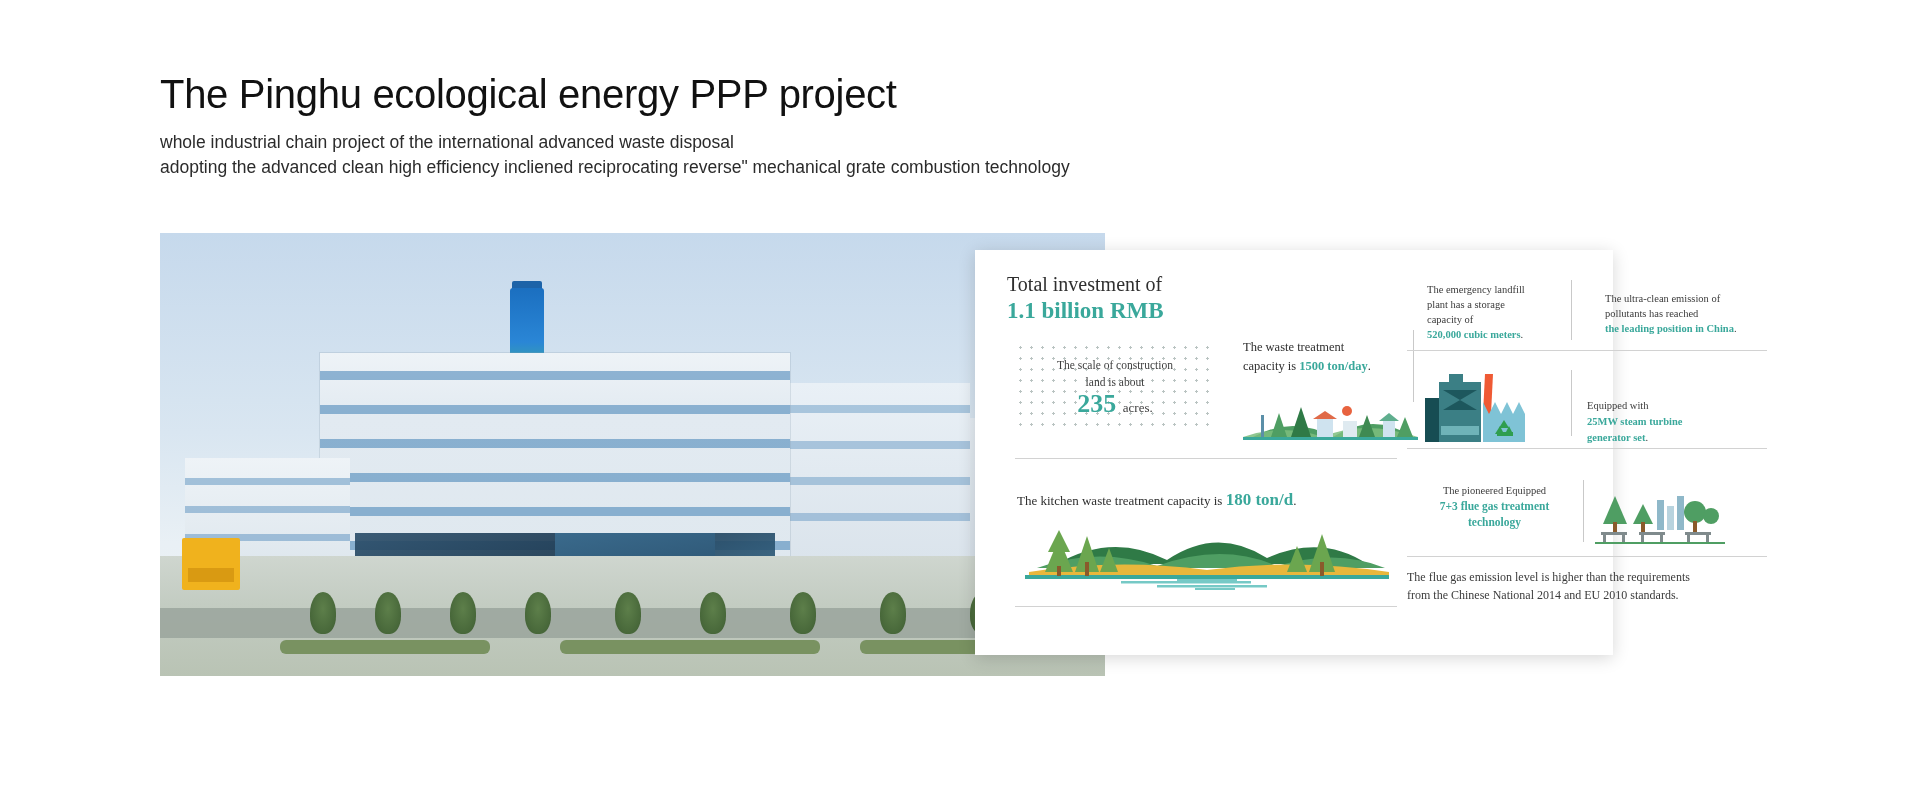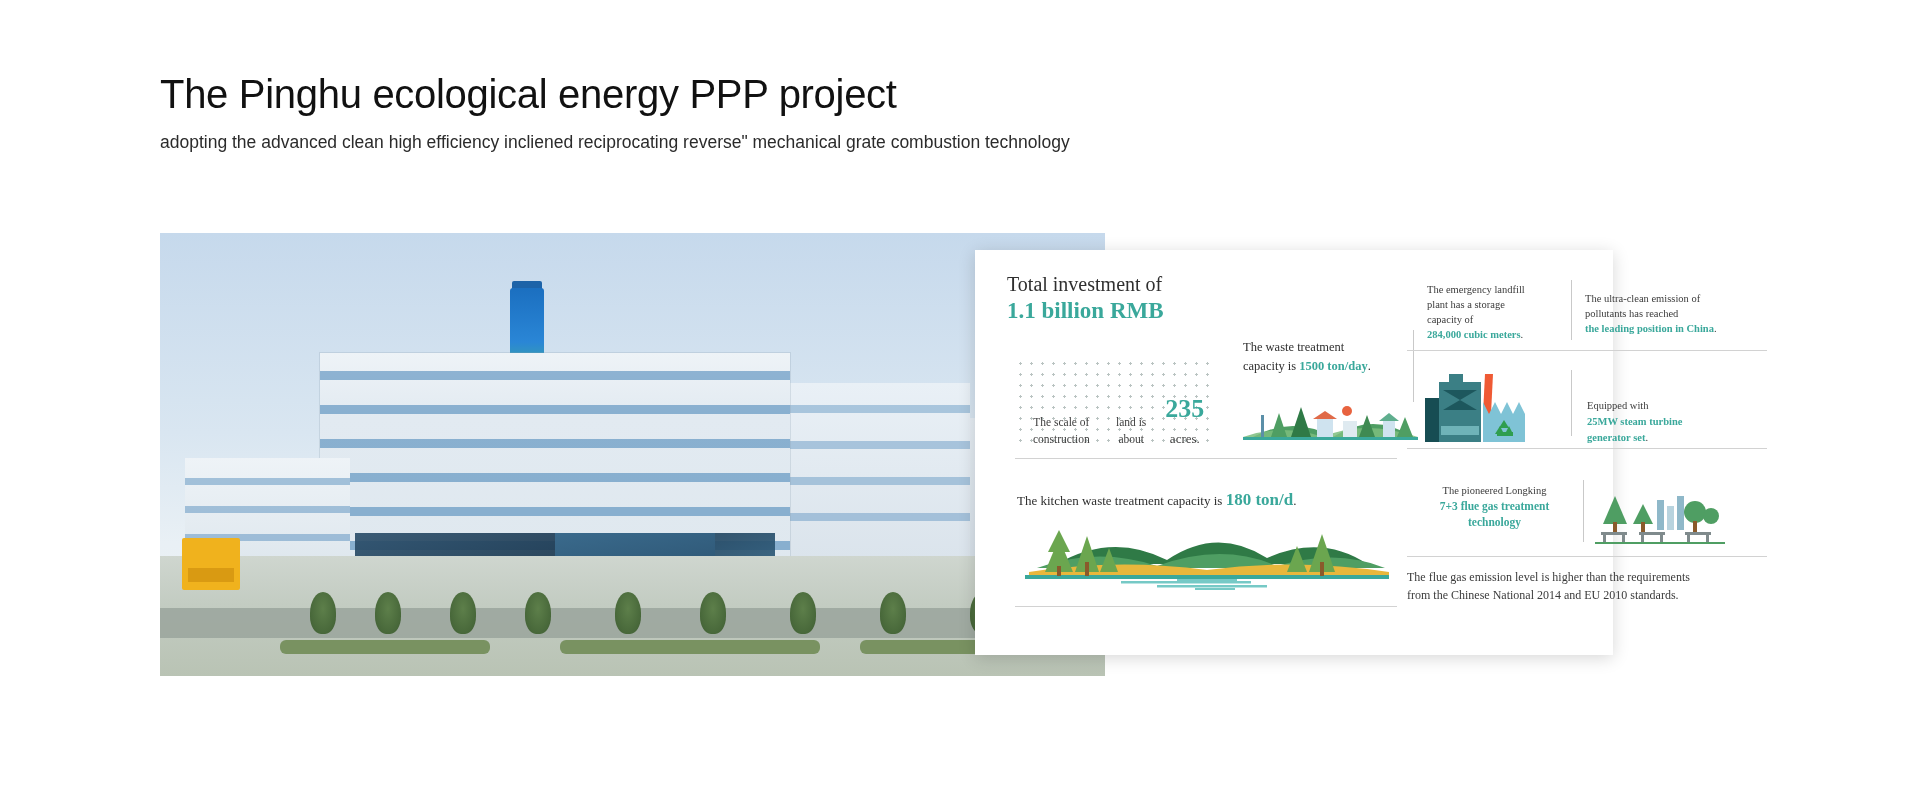--- a/index.html
+++ b/index.html
@@ -74,42 +74,42 @@
     background:#ffffff;box-shadow:0 3px 16px rgba(0,0,0,.16);
     font-family:Liberation Serif, serif;
   }
 
   .inv{position:absolute;left:32px;top:22px;width:300px;}
   .inv-l1{font-size:20px;color:#2f2f2f;line-height:1.25;}
   .inv-l2{font-size:23px;font-weight:bold;color:#3aa89b;line-height:1.25;}
 
   
   .dots{
-    position:absolute;left:40px;top:108px;width:200px;height:90px;
+    position:absolute;left:40px;top:92px;width:200px;height:90px;
     background-image:radial-gradient(#b9c3c1 1px,transparent 1.1px);
     background-size:11px 11px;
-    display:flex;flex-direction:row;align-items:flex-end;justify-content:center;
+    display:flex;flex-direction:column;align-items:center;justify-content:center;
     text-align:center;
   }
   .dots .t{font-size:11.5px;color:#3d3d3d;line-height:1.5;}
   .dots .n{font-size:26px;font-weight:bold;color:#3aa89b;line-height:1;}
   .dots .n small{font-size:13px;font-weight:normal;color:#3d3d3d;}
 
   .vline{position:absolute;width:1px;background:#c9c9c9;}
   .hline{position:absolute;height:1px;background:#d2d2d2;}
 
   .waste{position:absolute;left:268px;top:88px;width:200px;}
   .waste .t{font-size:12.5px;color:#2f2f2f;line-height:1.55;}
   .waste .t b{color:#3aa89b;}
 
   .landfill{position:absolute;left:452px;top:33px;width:135px;}
   .landfill .t{font-size:10.5px;color:#3b3b3b;line-height:1.42;}
   .landfill .t b{color:#3aa89b;}
 
-  .ultra{position:absolute;left:610px;top:41px;width:175px;}
+  .ultra{position:absolute;left:630px;top:41px;width:175px;}
   .ultra .t{font-size:10.5px;color:#3b3b3b;line-height:1.45;}
   .ultra .t b{color:#3aa89b;}
 
   .equip{position:absolute;left:612px;top:140px;width:170px;margin-top:8px;}
   .equip .t{font-size:10.5px;color:#3b3b3b;line-height:1.5;}
   .equip .t b{color:#3aa89b;}
 
   .kitchen{position:absolute;left:42px;top:240px;width:380px;}
   .kitchen .t{font-size:13px;color:#2f2f2f;}
   .kitchen .t b{font-size:17px;color:#3aa89b;}
@@ -127,20 +127,21 @@
   .ill-land{position:absolute;left:42px;top:268px;width:380px;height:72px;}
   .ill-park{position:absolute;left:620px;top:240px;width:130px;height:56px;}
 </style>
 </head>
 <body>
 
 <div class="page">
 
   <div class="header">
     <h1 class="title">The Pinghu ecological energy PPP project</h1>
+    <p class="subtitle">whole industrial chain project of the international advanced waste disposal</p>
     <p class="subtitle">adopting the advanced clean high efficiency incliened reciprocating  reverse" mechanical grate combustion technology</p>
   </div>
 
   <div class="photo">
     <div class="sky"></div>
     <div class="tower-top"></div>
     <div class="tower"></div>
     <div class="bldg b-far"></div>
     <div class="bldg b-right">
       <div class="band" style="top:22px"></div>
@@ -234,21 +235,21 @@
     <div class="hline" style="left:40px;top:356px;width:382px;"></div>
     <div class="hline" style="left:432px;top:100px;width:360px;"></div>
     <div class="hline" style="left:432px;top:198px;width:360px;"></div>
     <div class="hline" style="left:432px;top:306px;width:360px;"></div>
 
     <div class="landfill">
       <div class="t">The emergency landfill</div>
       <div class="t">plant has a storage</div>
       <div class="t">capacity of</div>
       <div class="t">
-        <b>284,000 cubic meters</b><span>.</span>
+        <b>520,000 cubic meters</b><span>.</span>
       </div>
     </div>
 
     <div class="ultra">
       <div class="t">The ultra-clean emission of</div>
       <div class="t">pollutants has reached</div>
       <div class="t">
         <b>the leading position in China</b><span>.</span>
       </div>
     </div>
@@ -306,21 +307,21 @@
       </g>
       <g fill="#6fc7c4" opacity=".95">
         <rect x="104" y="63" width="130" height="2.5"></rect>
         <rect x="140" y="67" width="110" height="2.5"></rect>
         <rect x="160" y="61" width="60" height="2"></rect>
         <rect x="178" y="70" width="40" height="2"></rect>
       </g>
     </svg>
 
     <div class="longking">
-      <div class="t1">The pioneered Longking</div>
+      <div class="t1">The pioneered Equipped</div>
       <div class="t2">7+3 flue gas treatment</div>
       <div class="t2">technology</div>
     </div>
 
     <svg class="ill-park" viewBox="0 0 130 56">
       <rect x="62" y="10" width="7" height="30" fill="#8fb8c9"></rect>
       <rect x="72" y="16" width="7" height="24" fill="#b8d3de"></rect>
       <rect x="82" y="6" width="7" height="34" fill="#8fb8c9"></rect>
       <g fill="#4f9e63">
         <polygon points="20,6 32,34 8,34"></polygon>

